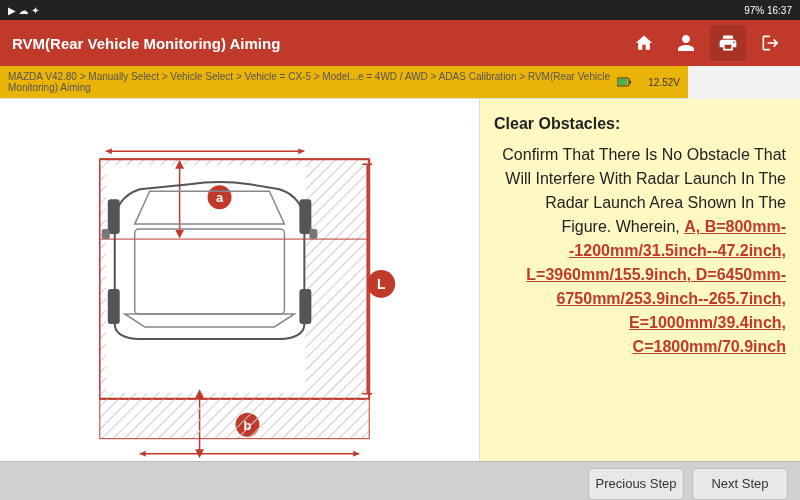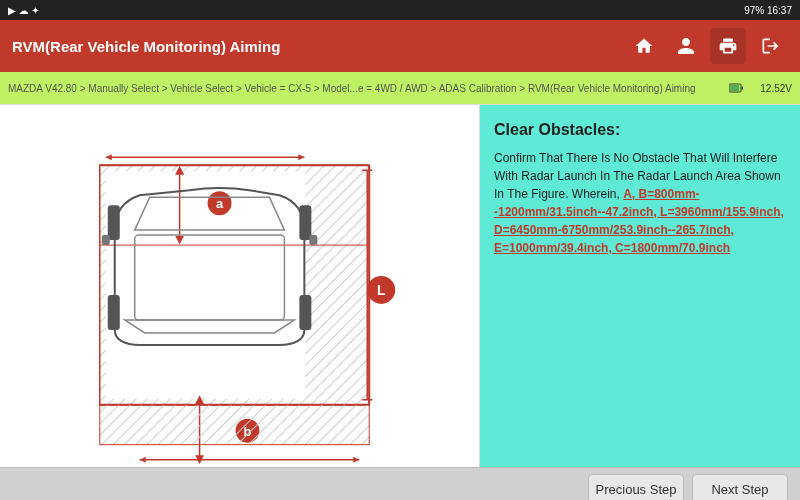--- a/index.html
+++ b/index.html
@@ -8,55 +8,55 @@
     
     #status-bar {
       width: 800px; height: 20px; background: #222; display: flex; align-items: center; justify-content: space-between;
       padding: 0 8px; font-size: 10px; color: #fff;
     }
     .status-left { display: flex; align-items: center; gap: 4px; }
     .status-right { display: flex; align-items: center; gap: 4px; }
 
     
     #header {
-      width: 800px; height: 52px; background: #c0392b; display: flex; align-items: center; justify-content: space-between;
+      width: 800px; height: 46px; background: #c0392b; display: flex; align-items: center; justify-content: space-between;
       padding: 0 12px;
     }
     #header-title { color: #fff; font-size: 15px; font-weight: bold; }
     .header-icons { display: flex; gap: 6px; }
     .header-icon-btn {
       width: 36px; height: 36px; border-radius: 4px; display: flex; align-items: center; justify-content: center;
       cursor: pointer; color: #fff; font-size: 18px;
     }
     .header-icon-btn.active { background: #a93226; }
 
     
     #breadcrumb {
-      width: 800px; height: 28px; background: #bef264; display: flex; align-items: center;
+      width: 688px; height: 28px; background: #eab308; display: flex; align-items: center;
       padding: 16px 8px; font-size: 10px; color: #333; border-bottom: 1px solid #ddd;
     }
     .battery-info { margin-left: auto; font-size: 10px; color: #333; display: flex; align-items: center; gap: 17px; }
 
     
     #main {
       display: flex; width: 800px; height: 362px;
     }
 
     
     #diagram-panel {
       width: 480px; height: 362px; background: #fff; position: relative; overflow: hidden;
       border-right: 1px solid #ddd;
     }
 
     
     #text-panel {
-      width: 320px; height: 362px; background: #5eead4; padding: 16px 14px; overflow-y: auto;
+      width: 320px; height: 362px; background: #fef9c3; padding: 16px 14px; overflow-y: auto;
     }
     .panel-title { font-size: 16px; font-weight: bold; color: #222; margin-bottom: 10px; }
-    .panel-body { font-size: 12px; color: #222; line-height: 1.5; }
+    .panel-body { font-size: 16px; color: #222; line-height: 1.5; text-align: right; }
     .panel-body a, .underline-red { color: #c0392b; text-decoration: underline; font-weight: bold; }
 
     
     #footer {
       width: 800px; height: 44px; background: #d0d0d0; display: flex; align-items: center;
       justify-content: flex-end; padding: 0 12px; gap: 8px; border-top: 1px solid #bbb;
     }
     .footer-btn {
       width: 96px; height: 32px; background: #e8e8e8; border: 1px solid #bbb; border-radius: 4px;
       font-size: 13px; cursor: pointer; display: flex; align-items: center; justify-content: center;

